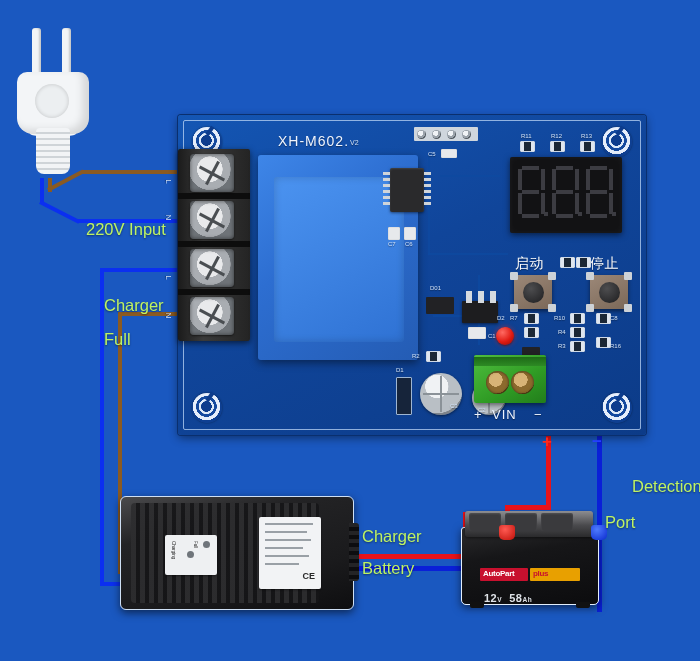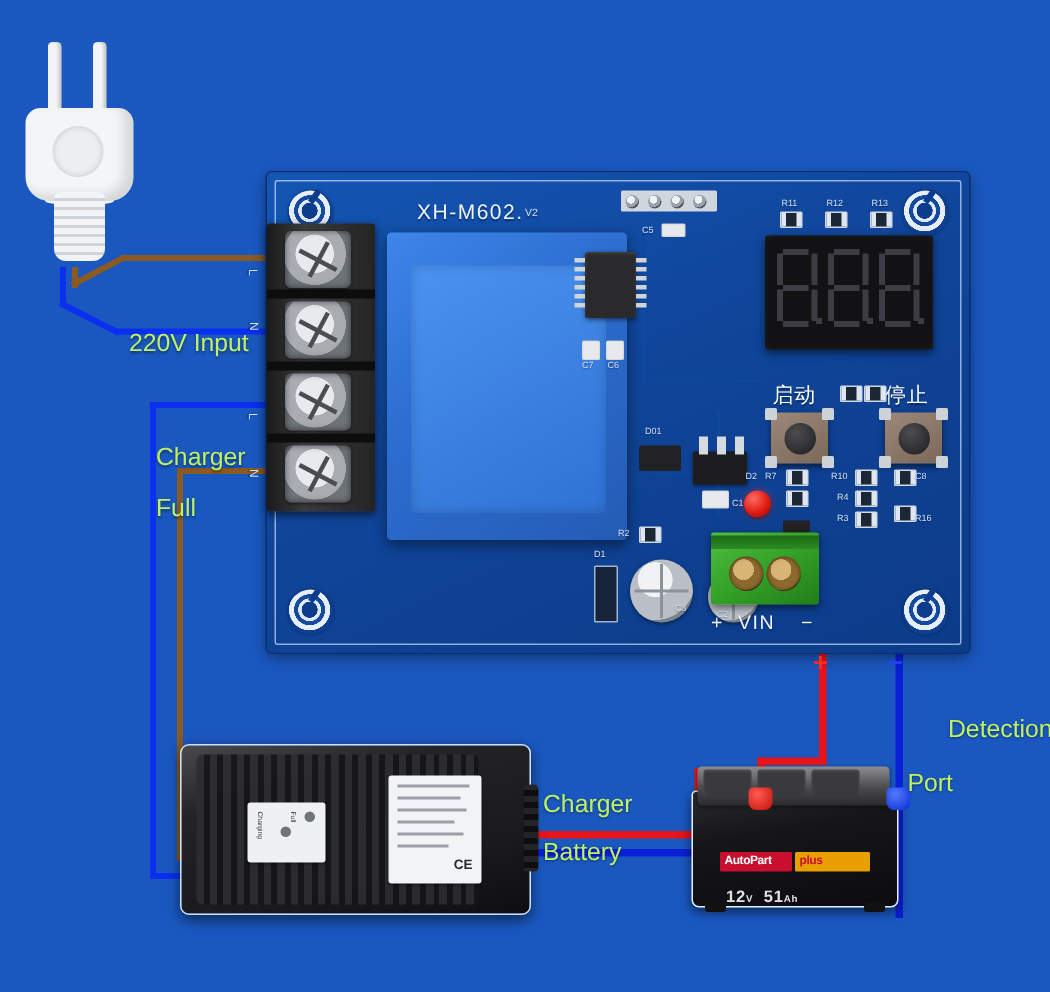--- a/index.html
+++ b/index.html
@@ -433,21 +433,21 @@
       <div class="bat-brand">
         <div class="brand-a">
             <span>AutoPart</span>
           </div>
         <div class="brand-b">
             <span>plus</span>
           </div>
       </div>
       <div class="bat-spec">
         <span>12</span><small>V</small>
-        &nbsp;<span>51</span><small>Ah</small>
+        &nbsp;<span>58</span><small>Ah</small>
       </div>
       <div class="bat-foot" style="left:8px;"></div>
       <div class="bat-foot" style="right:8px;"></div>
     </div>
     <div class="bat-top">
       <div class="bat-cap" style="left:4px;"></div>
       <div class="bat-cap" style="left:40px;"></div>
       <div class="bat-cap" style="left:76px;"></div>
     </div>
     <div class="bat-post post-red" style="left:44px;top:20px;"></div>

